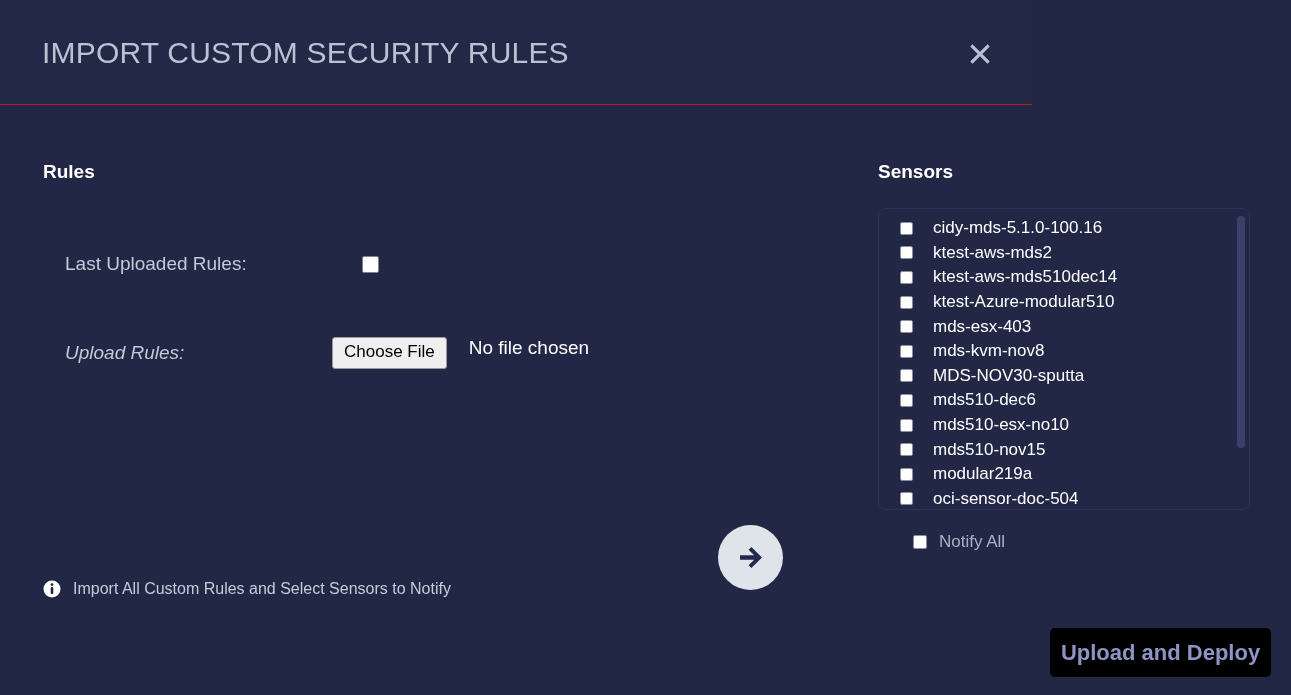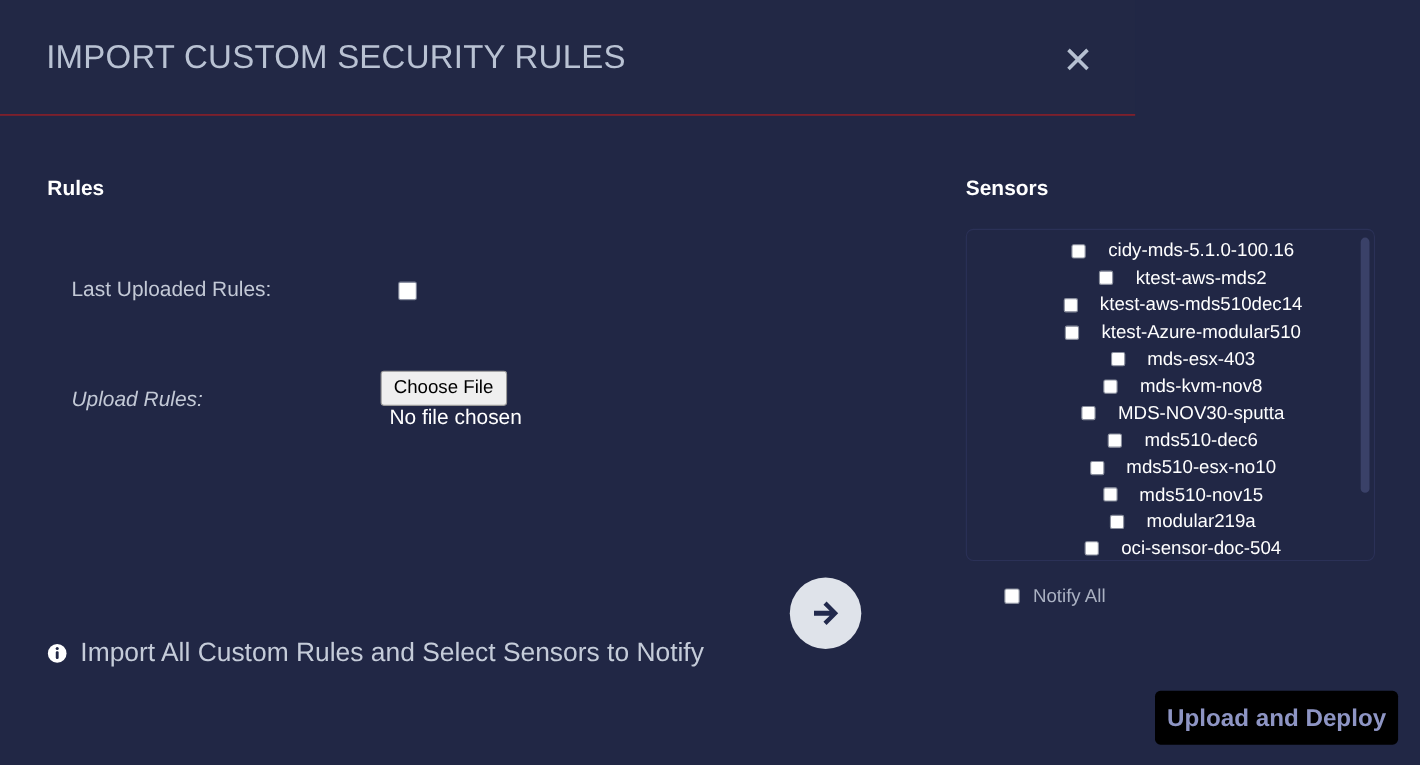--- a/index.html
+++ b/index.html
@@ -74,22 +74,21 @@
   .big-checkbox {
     width: 17px; height: 17px;
     background: #ffffff;
     border: 1px solid #7a8095;
     border-radius: 2px;
     cursor: pointer;
     flex: 0 0 auto;
   }
   .file-input {
     display: flex;
-    align-items: center;
-    flex-direction: column;
+    align-items: flex-start;
   }
   .choose-file-btn {
     background: #efefef;
     border: 1px solid #9a9a9a;
     border-radius: 3px;
     color: #000000;
     font-size: 17px;
     font-family: "Liberation Sans", sans-serif;
     padding: 5px 11px 6px 11px;
     cursor: pointer;
@@ -129,21 +128,20 @@
     width: 372px; height: 302px;
     padding: 7px 0 0 0;
     overflow: hidden;
   }
   .sensor-row {
     display: flex;
     align-items: center;
     height: 24.6px;
     padding-left: 21px;
     cursor: pointer;
-    justify-content: center;
   }
   .sensor-cb {
     width: 13px; height: 13px;
     background: #ffffff;
     border: 1px solid #8a8f9e;
     border-radius: 2px;
     flex: 0 0 auto;
     cursor: pointer;
   }
   .sensor-name {
@@ -191,21 +189,21 @@
     left: 43px; top: 475px;
     display: flex;
     align-items: center;
   }
   .info-icon {
     width: 18px; height: 18px;
     flex: 0 0 auto;
   }
   .info-text {
     margin-left: 12px;
-    font-size: 24px;
+    font-size: 16px;
     color: #c5ccd9;
     white-space: nowrap;
   }
   
   .primary-btn {
     position: absolute;
     left: 1050px; top: 628px;
     width: 221px; height: 49px;
     background: #000000;
     color: #8e95c4;

